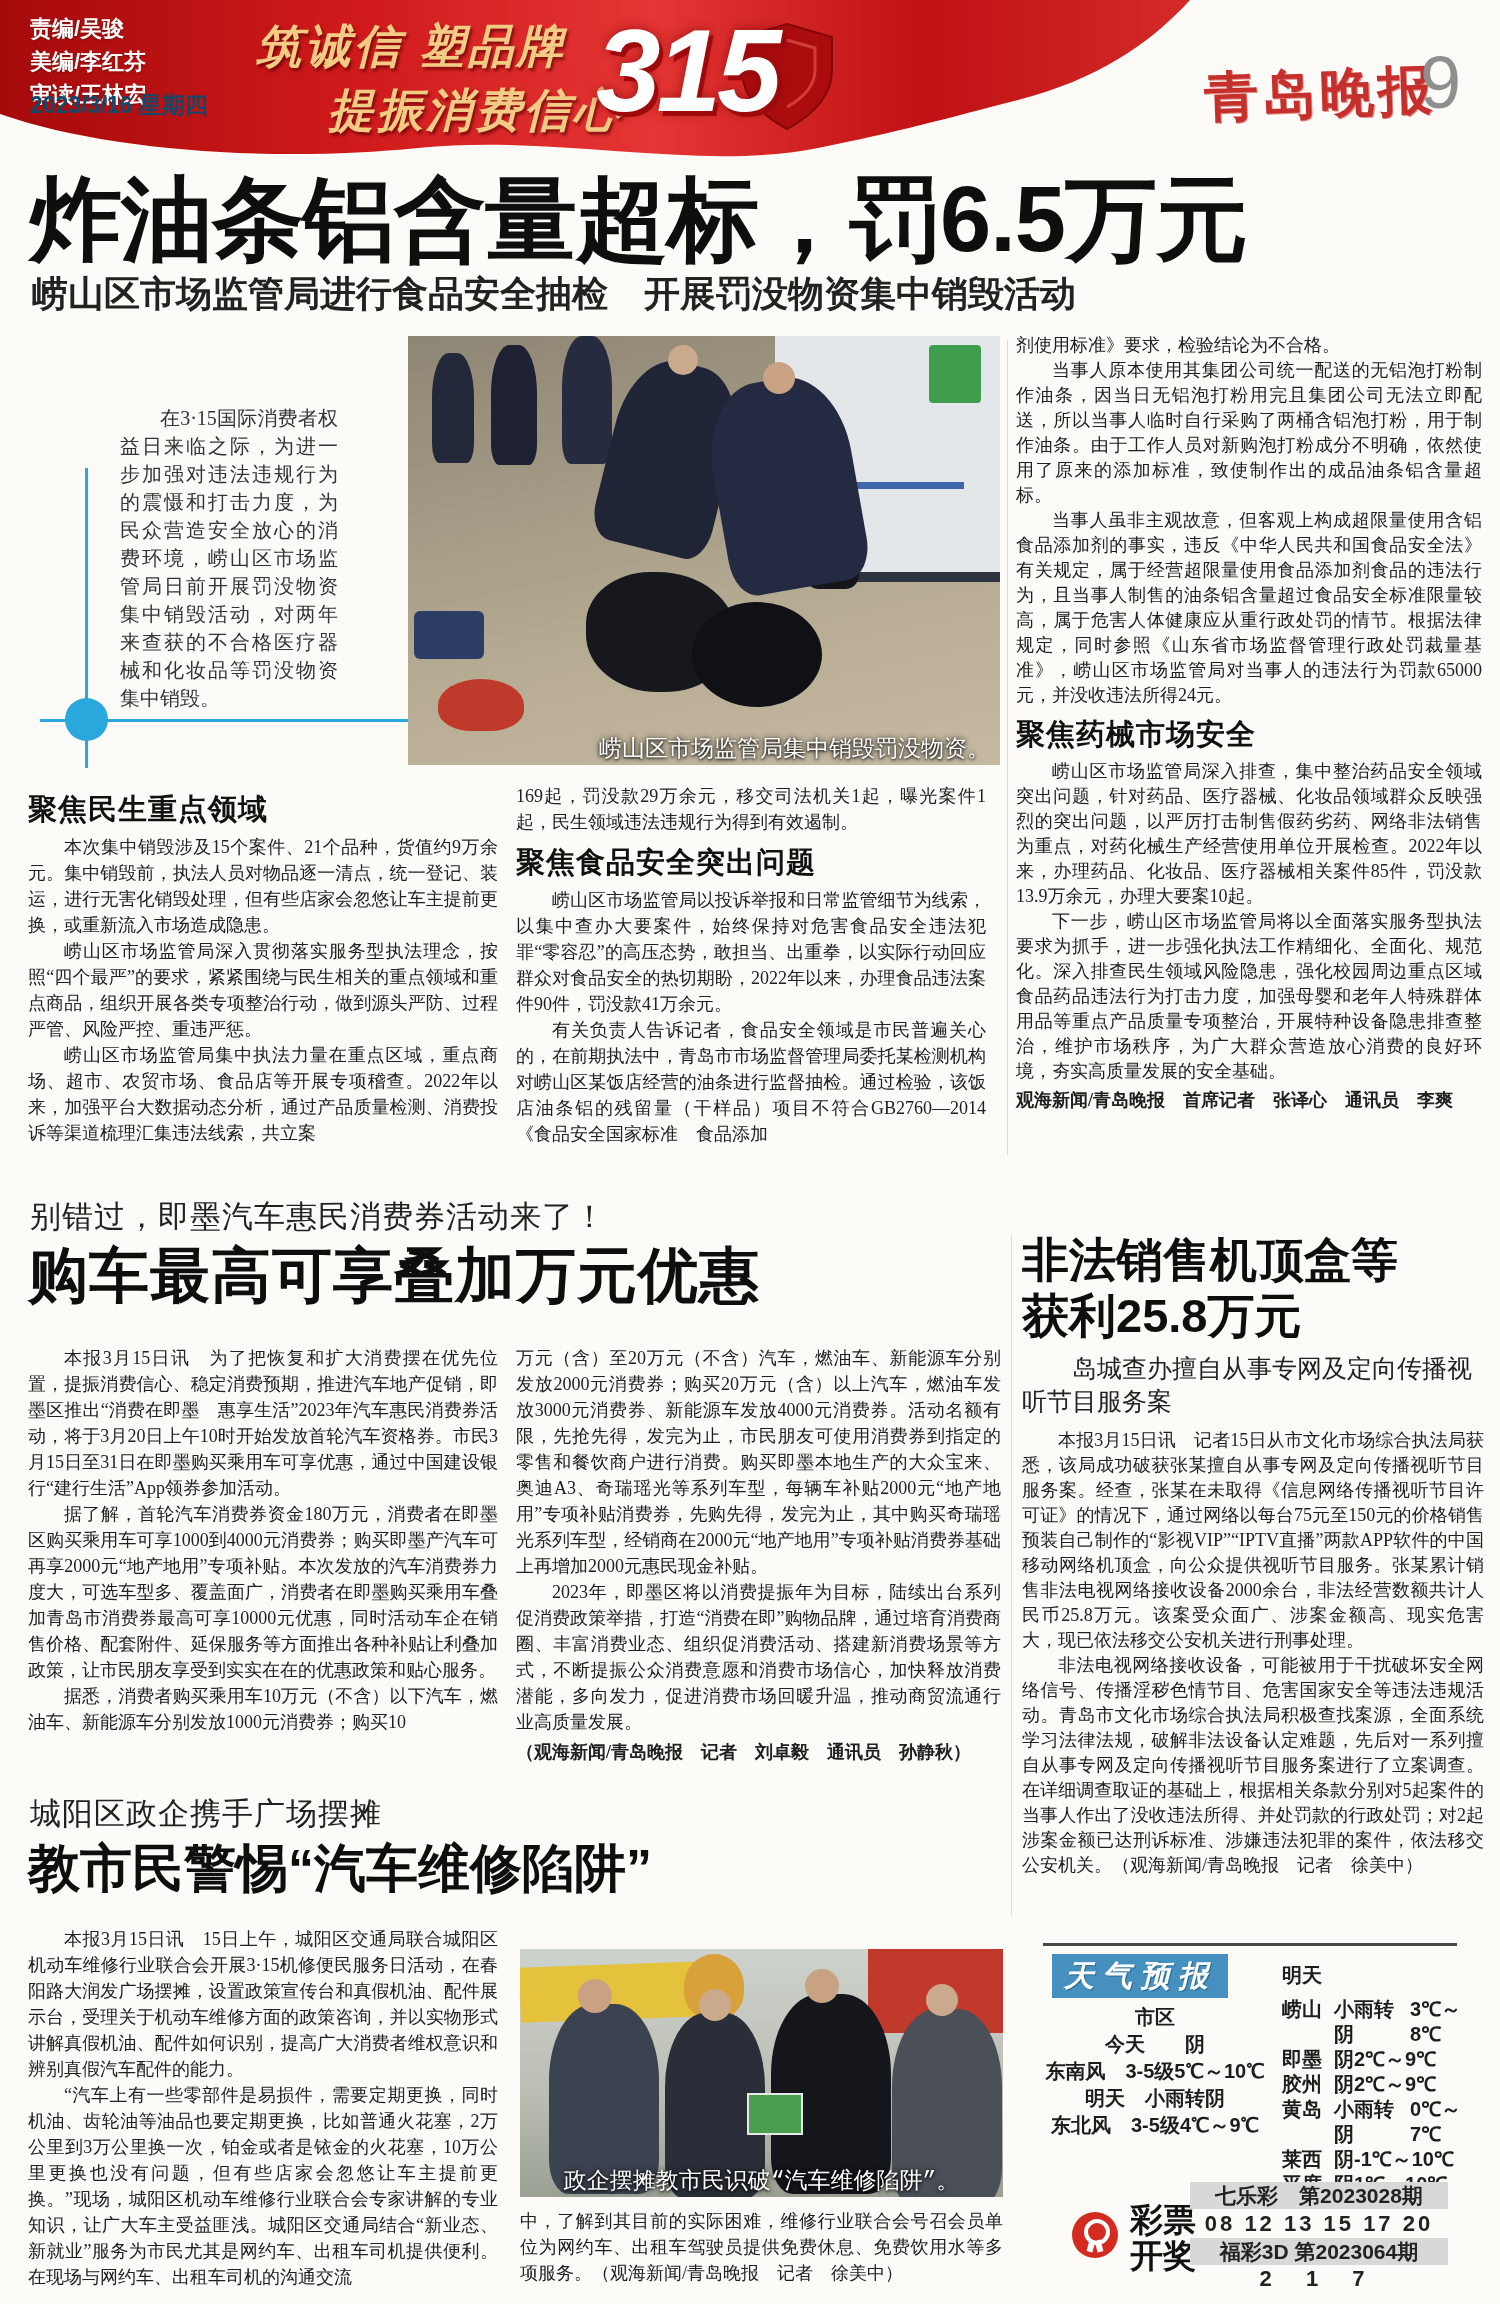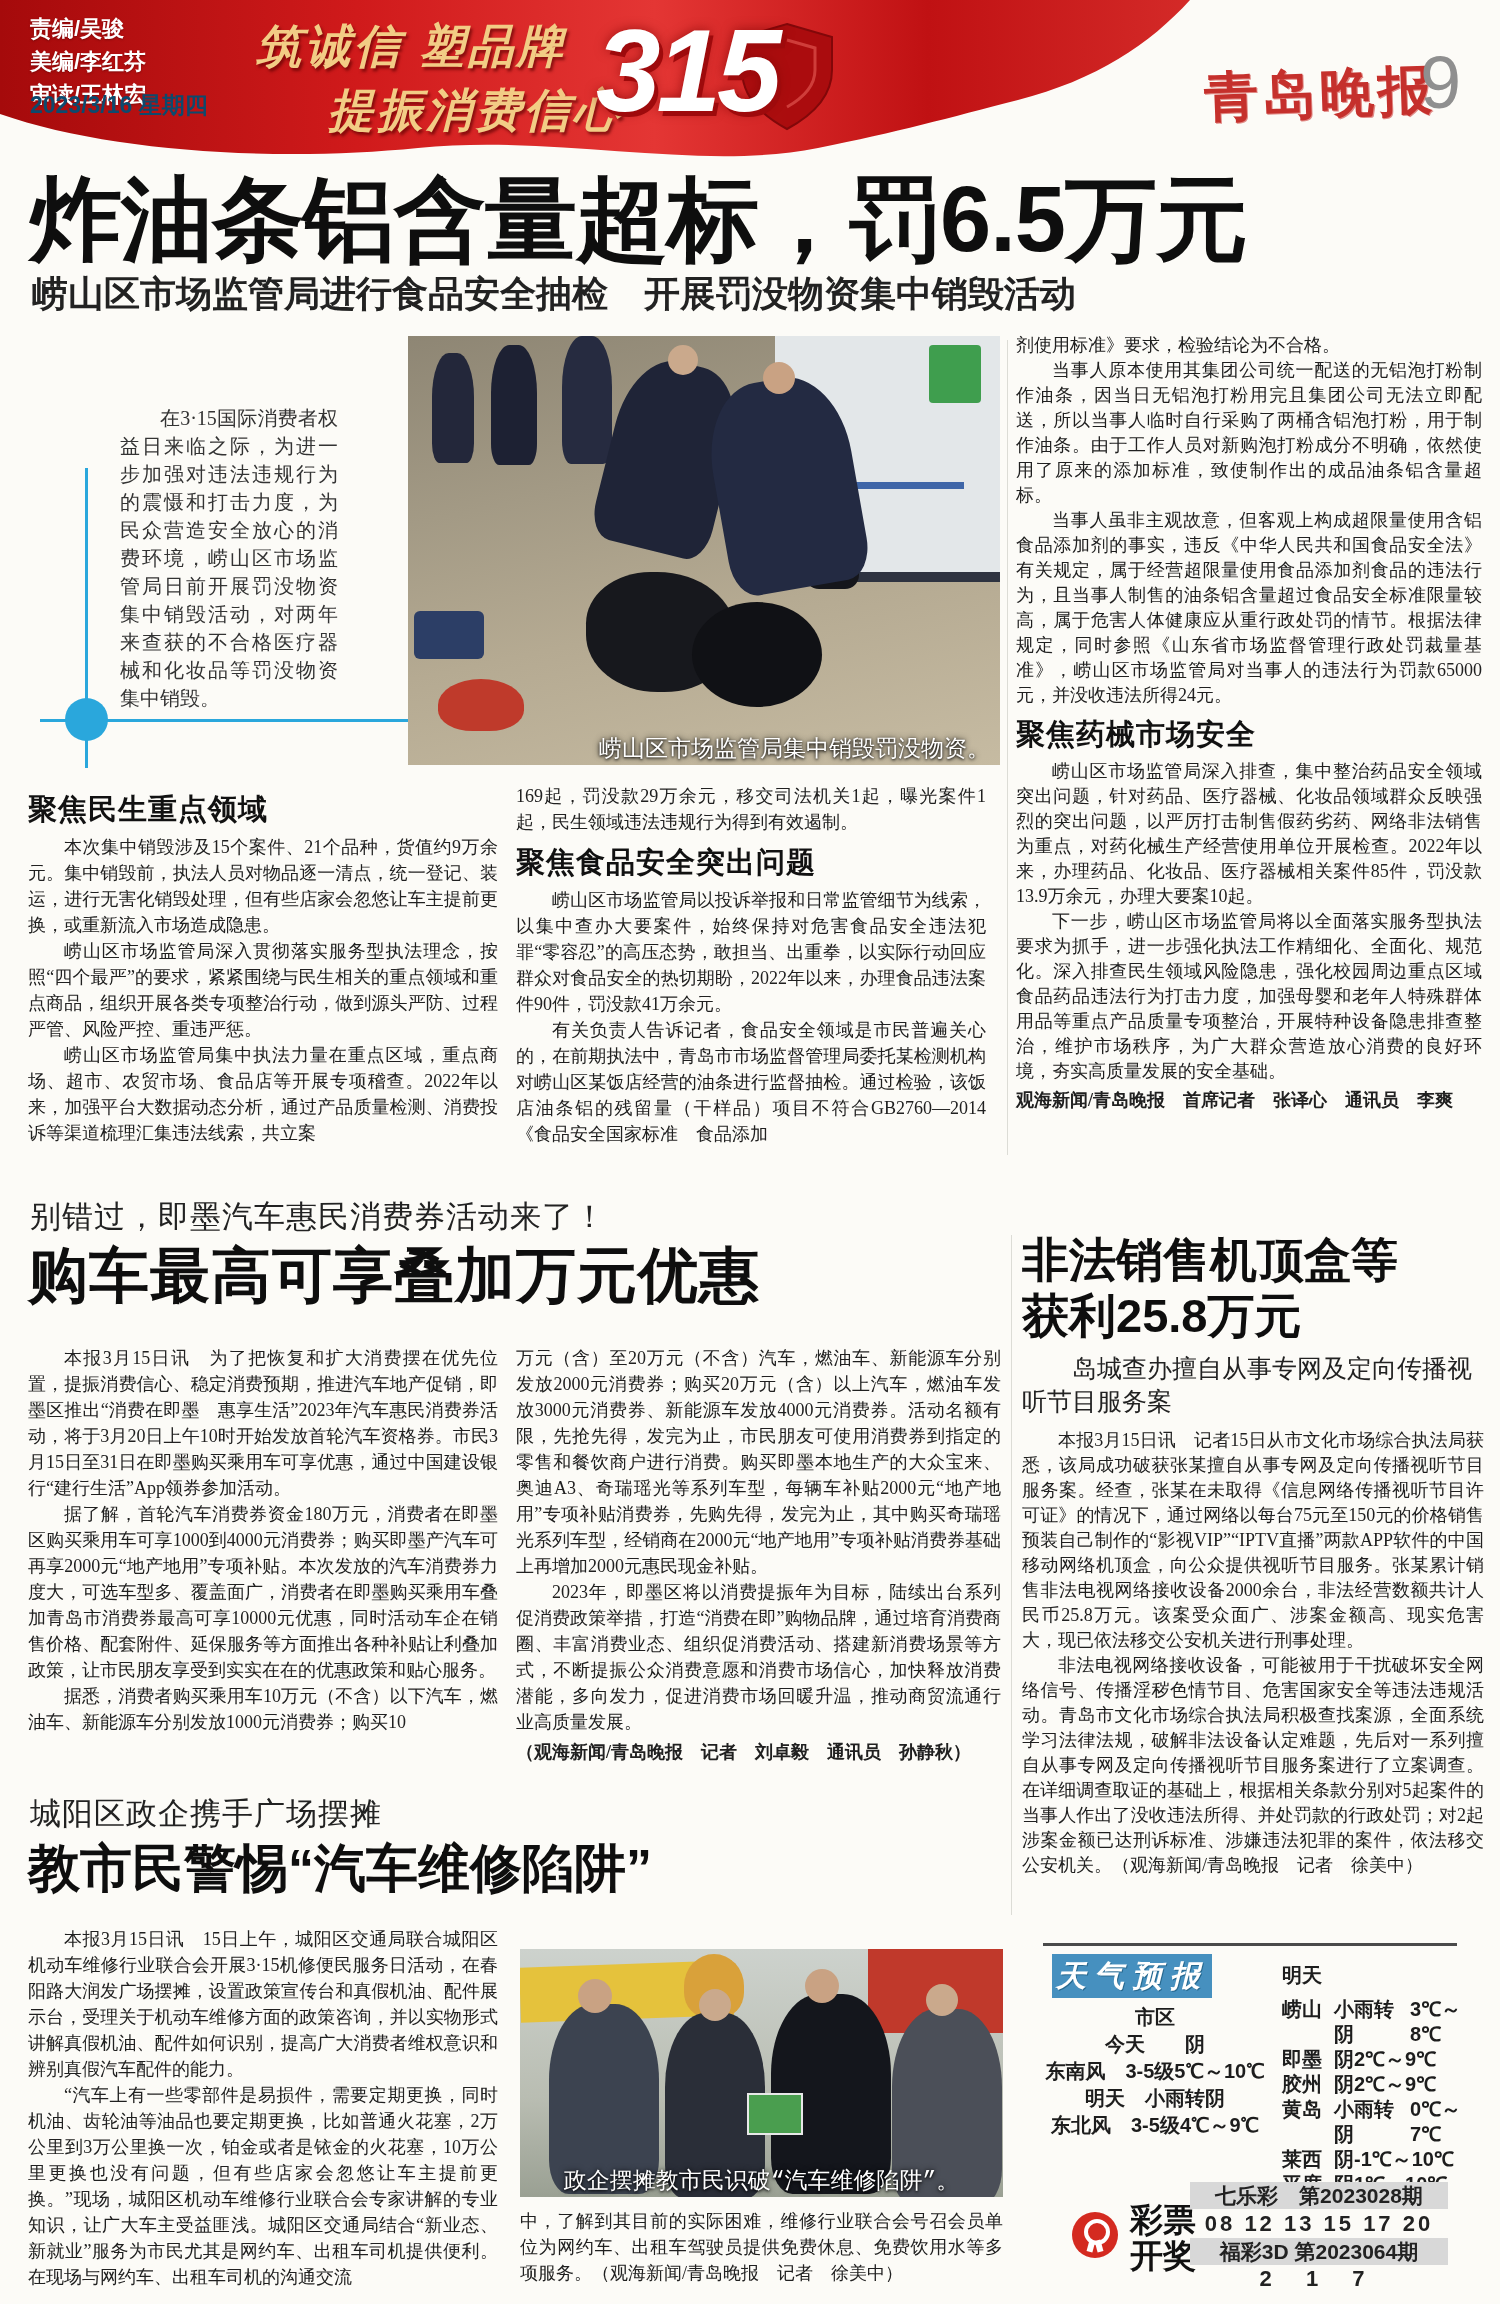--- a/index.html
+++ b/index.html
@@ -38,21 +38,21 @@
   .blue{background:#2aa7dc;}
   
   .photo{overflow:hidden;background:#a89d87;}
   .pcap{position:absolute;right:10px;bottom:1px;color:#fff;font-size:23px;
         font-family:Liberation Mono, monospace;text-shadow:0 1px 3px #000,0 0 6px rgba(0,0,0,.8);}
   .sil{position:absolute;border-radius:40% 40% 18% 18%;}
   
   .vrule{background:#dcdcd6;width:1px;}
   
   .wx-top{left:1043px;top:1943px;width:414px;height:3px;background:#4a4a4a;}
-  .wx-badge{left:1052px;top:1954px;width:160px;height:44px;background:#4690bf;color:#fff;
+  .wx-badge{left:1052px;top:1954px;width:176px;height:44px;background:#4690bf;color:#fff;
             font-size:30px;font-weight:bold;letter-spacing:8px;text-align:center;line-height:44px;
             font-style:italic;text-shadow:1px 1px 0 #27688f;}
   .wx{font-family:"Liberation Sans",sans-serif;font-weight:bold;font-size:20px;color:#1d1d1d;}
   .wx-left{left:1040px;top:2004px;width:230px;text-align:center;line-height:27px;}
   .wx-right{left:1282px;top:1962px;width:206px;}
   .wx-right .hd{text-align:left;margin-bottom:8px;}
   .wx-row{display:flex;line-height:25px;}
   .wx-row .c{min-width:52px;}
   
   .lot-label{font-family:"Liberation Sans",sans-serif;font-weight:900;font-size:33px;color:#111;line-height:36px;}

